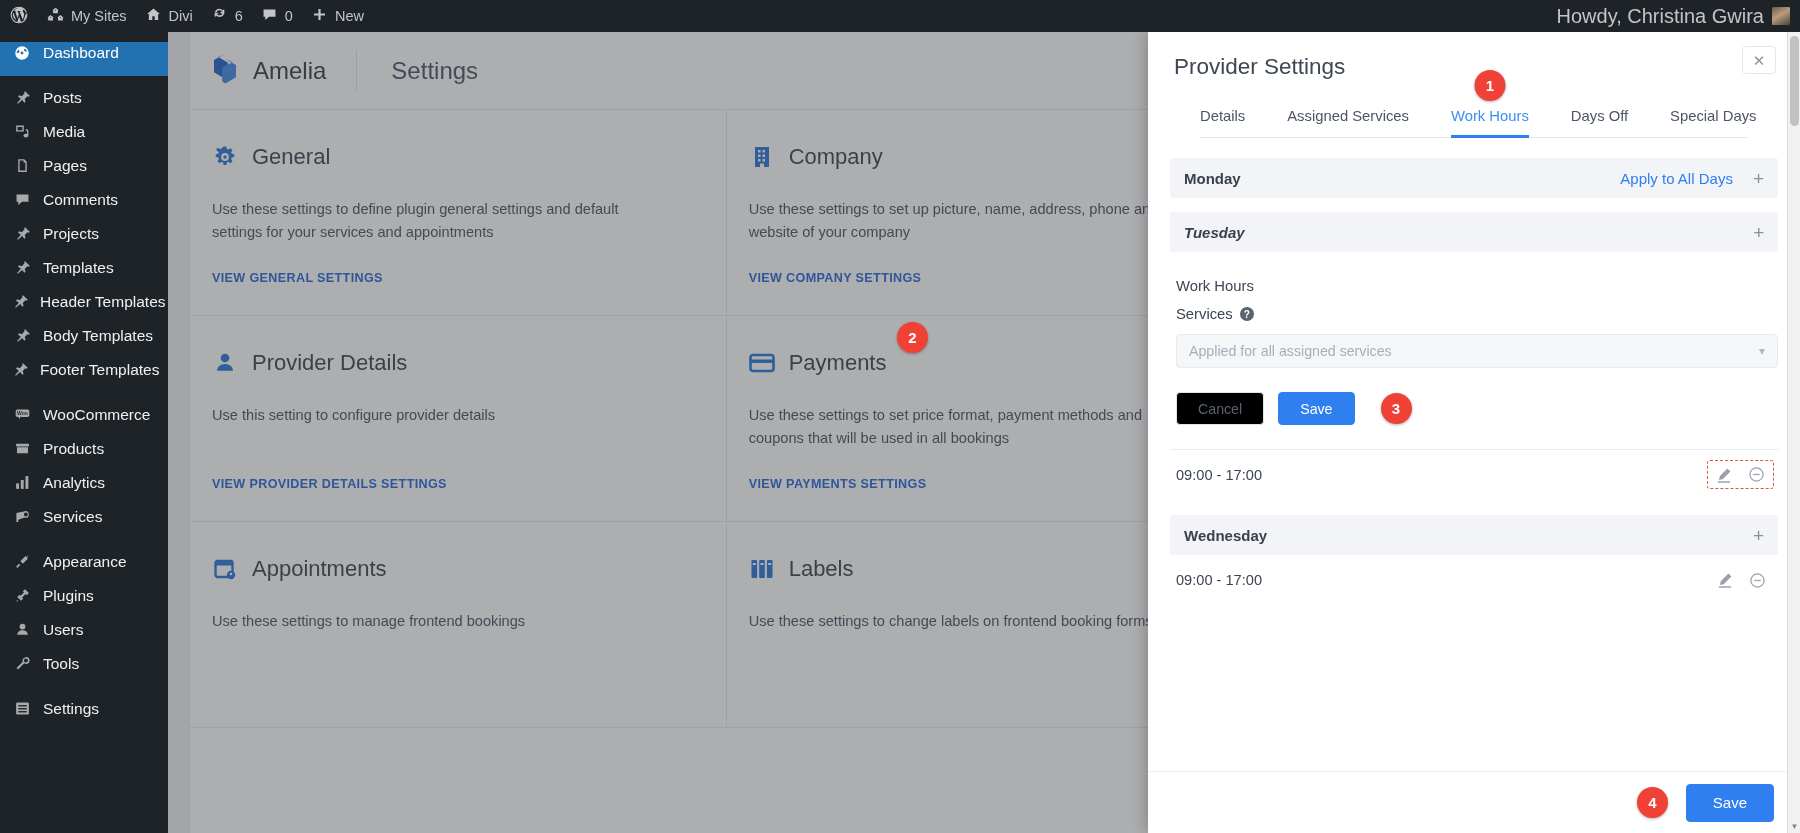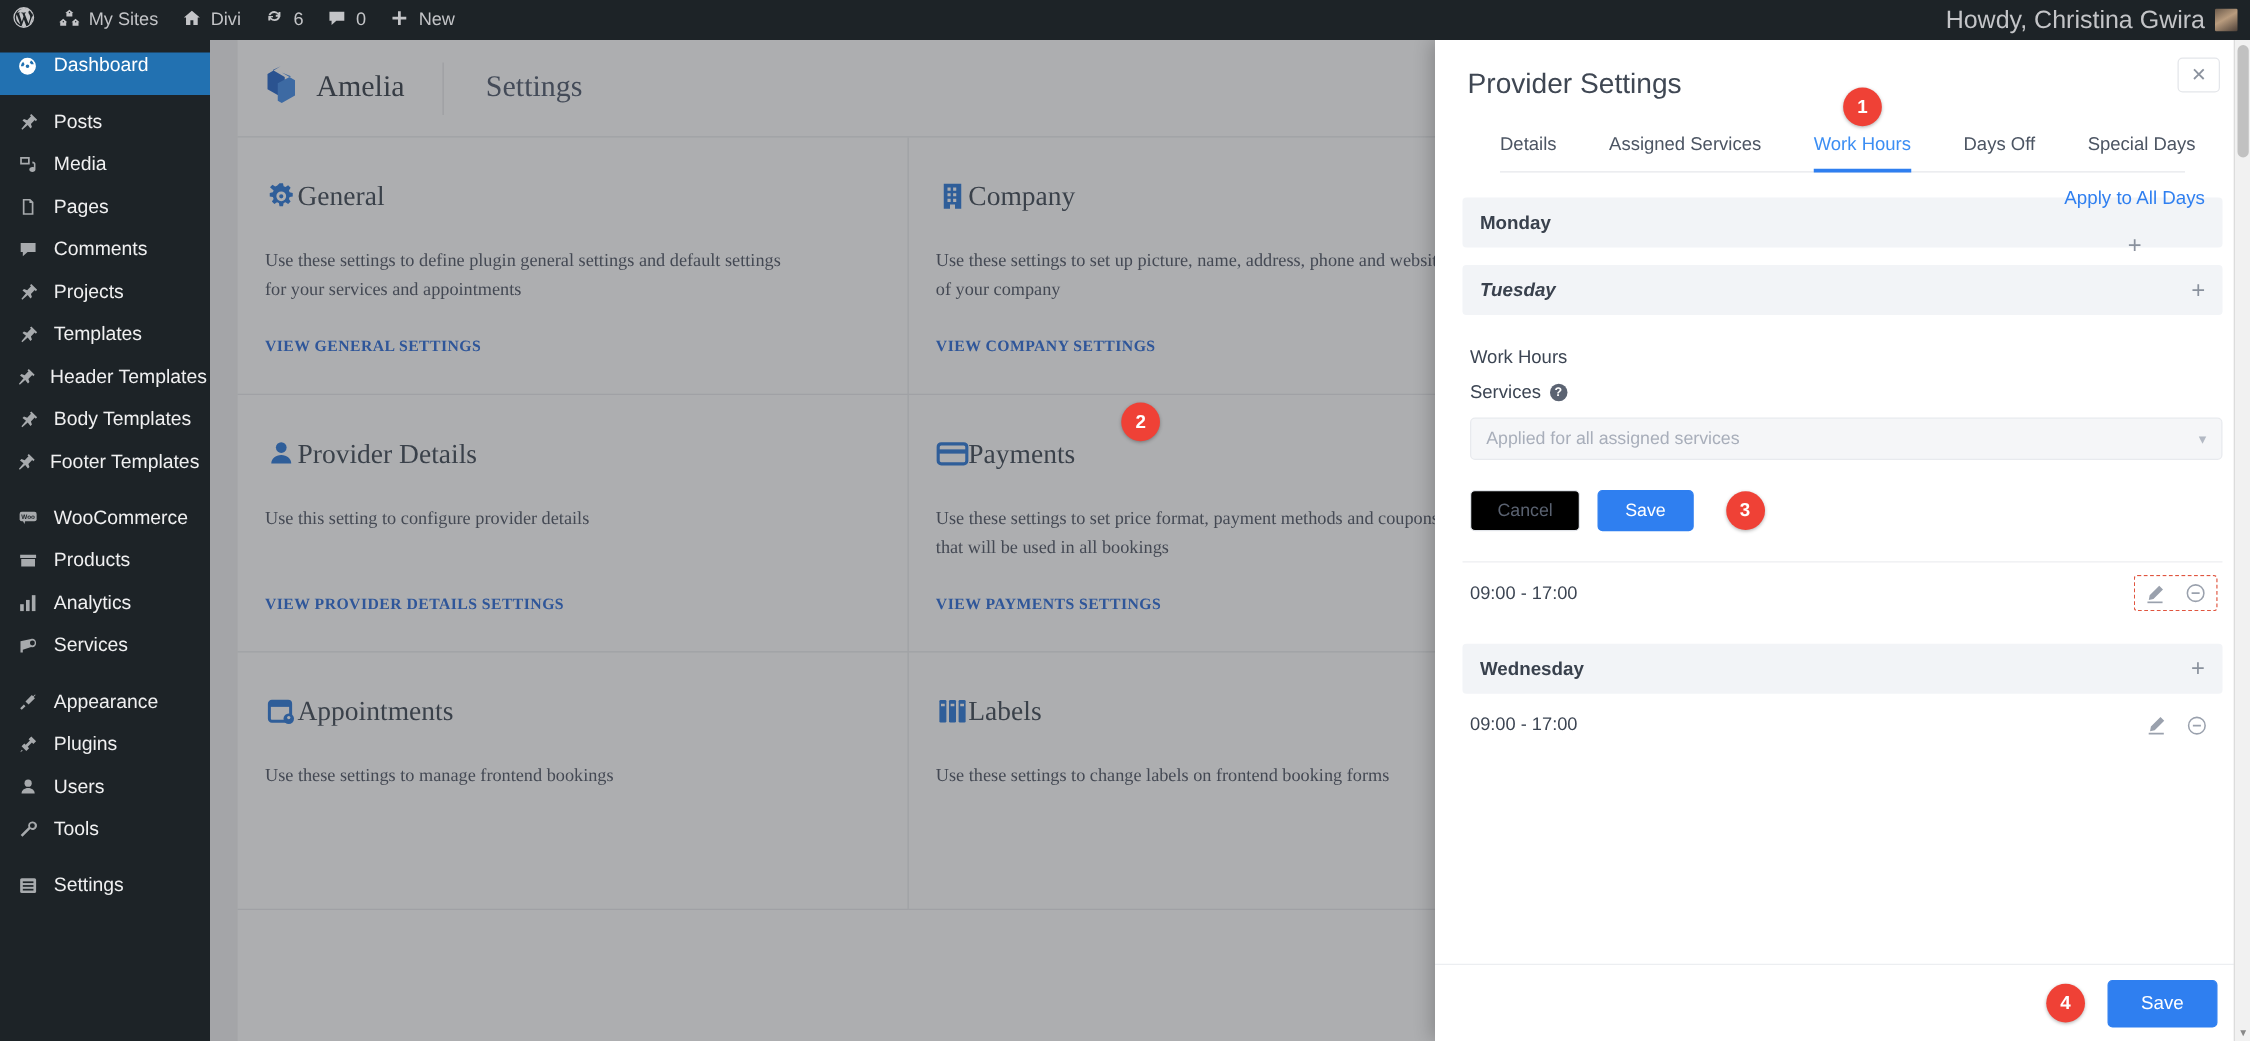--- a/index.html
+++ b/index.html
@@ -42,21 +42,21 @@
     font-size: 15.5px; white-space: nowrap;
   }
   .nav-item.active { background: #2271b1; color: #fff; }
   .nav-sep { height: 11px; }
   .nav-ico { width: 20px; height: 20px; display: flex; align-items: center; justify-content: center; }
   .nav-ico svg { display: block; }
 
   
   .content-wrap {
     position: absolute; top: 32px; left: 168px; right: 0; bottom: 0;
-    background: #0f172a; overflow: hidden; font-family: Liberation Serif, serif;
+    background: #0f172a; overflow: hidden;
   }
   .amelia-shell { position: absolute; inset: 0; padding: 0 0 0 22px; background: #f0f0f1; }
   .amelia-card {
     margin: 0; background: #fff; min-height: 100%;
     box-shadow: 0 1px 2px rgba(0,0,0,.06);
   }
   .amelia-header {
     display: flex; align-items: center; height: 78px;
     border-bottom: 1px solid #e8e9ec; padding-left: 20px;
   }
@@ -65,21 +65,21 @@
   .amelia-name { font-size: 24px; color: #333b45; }
   .amelia-divider { width: 1px; height: 42px; background: #e4e5e8; }
   .amelia-page-title { font-size: 24px; color: #4a5568; padding-left: 34px; font-weight: 400; }
 
   .cards-grid { display: grid; grid-template-columns: 1fr 1fr 1fr; }
   .scard {
     padding: 34px 30px 30px 22px; min-height: 206px;
     border-right: 1px solid #e8e9ec; border-bottom: 1px solid #e8e9ec;
     display: flex; flex-direction: column;
   }
-  .scard-head { display: flex; align-items: flex-start; gap: 0; margin-bottom: 28px; }
+  .scard-head { display: flex; align-items: flex-start; gap: 14px; margin-bottom: 28px; }
   .scard-ico { width: 26px; height: 26px; display: flex; align-items: center; justify-content: center; }
   .scard-title { font-size: 22px; color: #3a4450; font-weight: 400; }
   .scard-desc { font-size: 14.6px; line-height: 1.56; color: #4a5160; flex: 1 1 auto; max-width: 420px; }
   .scard-link {
     margin-top: 26px; font-size: 12.6px; font-weight: bold;
     letter-spacing: .35px; color: #2768d8; text-decoration: none;
   }
 
   .dim-overlay {
     position: absolute; inset: 0; background: rgba(60,62,66,.42); z-index: 20;
@@ -122,21 +122,21 @@
   .panel-body { flex: 1 1 auto; overflow: hidden; padding: 0 22px; position: relative; }
   .panel-scroll { padding-top: 20px; }
 
   .day-head {
     display: flex; align-items: center; justify-content: space-between;
     background: #f2f4f7; height: 40px; padding: 0 14px 0 14px;
     border-radius: 3px; margin-bottom: 14px;
   }
   .day-head.tight { margin-bottom: 0; font-style: italic; }
   .day-name { font-size: 15px; font-weight: bold; color: #39414d; }
-  .day-right { display: flex; align-items: center; gap: 20px; flex-direction: column; }
+  .day-right { display: flex; align-items: center; gap: 20px; }
   .apply-all { font-size: 15px; color: #2f7ff0; cursor: pointer; }
   .plus-btn { font-size: 19px; color: #8a919d; line-height: 1; cursor: pointer; }
 
   .day-expanded { padding: 26px 0 0 6px; }
   .field-label { font-size: 14.8px; color: #3c4553; margin-bottom: 12px; display: flex; align-items: center; gap: 7px; }
   .help-dot {
     width: 14px; height: 14px; border-radius: 50%; background: #5b6372; color: #fff;
     font-size: 10px; font-weight: bold; display: inline-flex;
     align-items: center; justify-content: center; cursor: pointer;
   }

